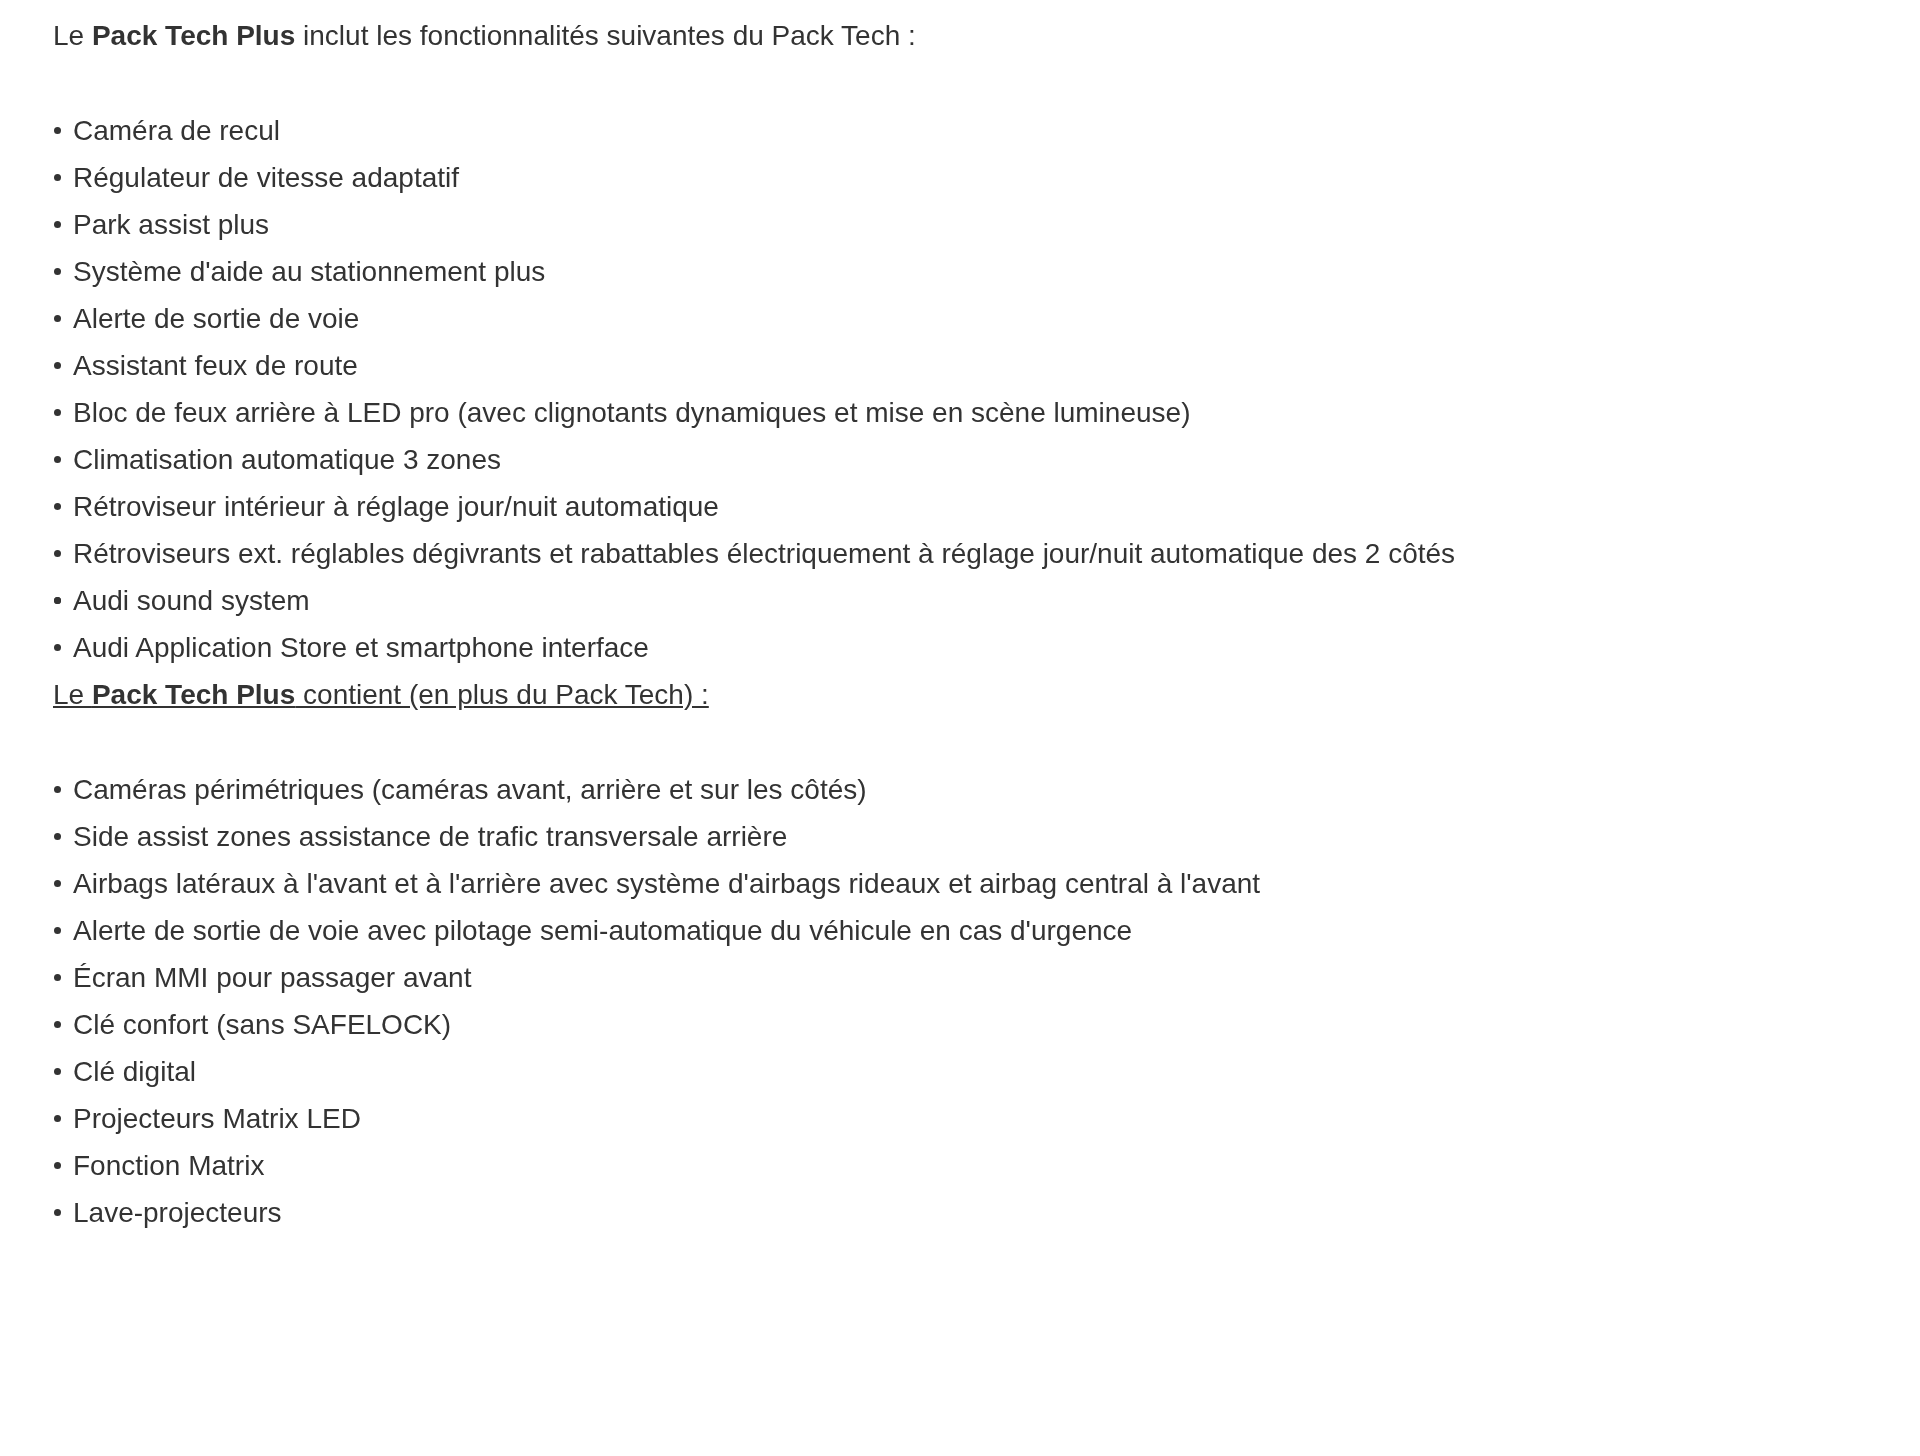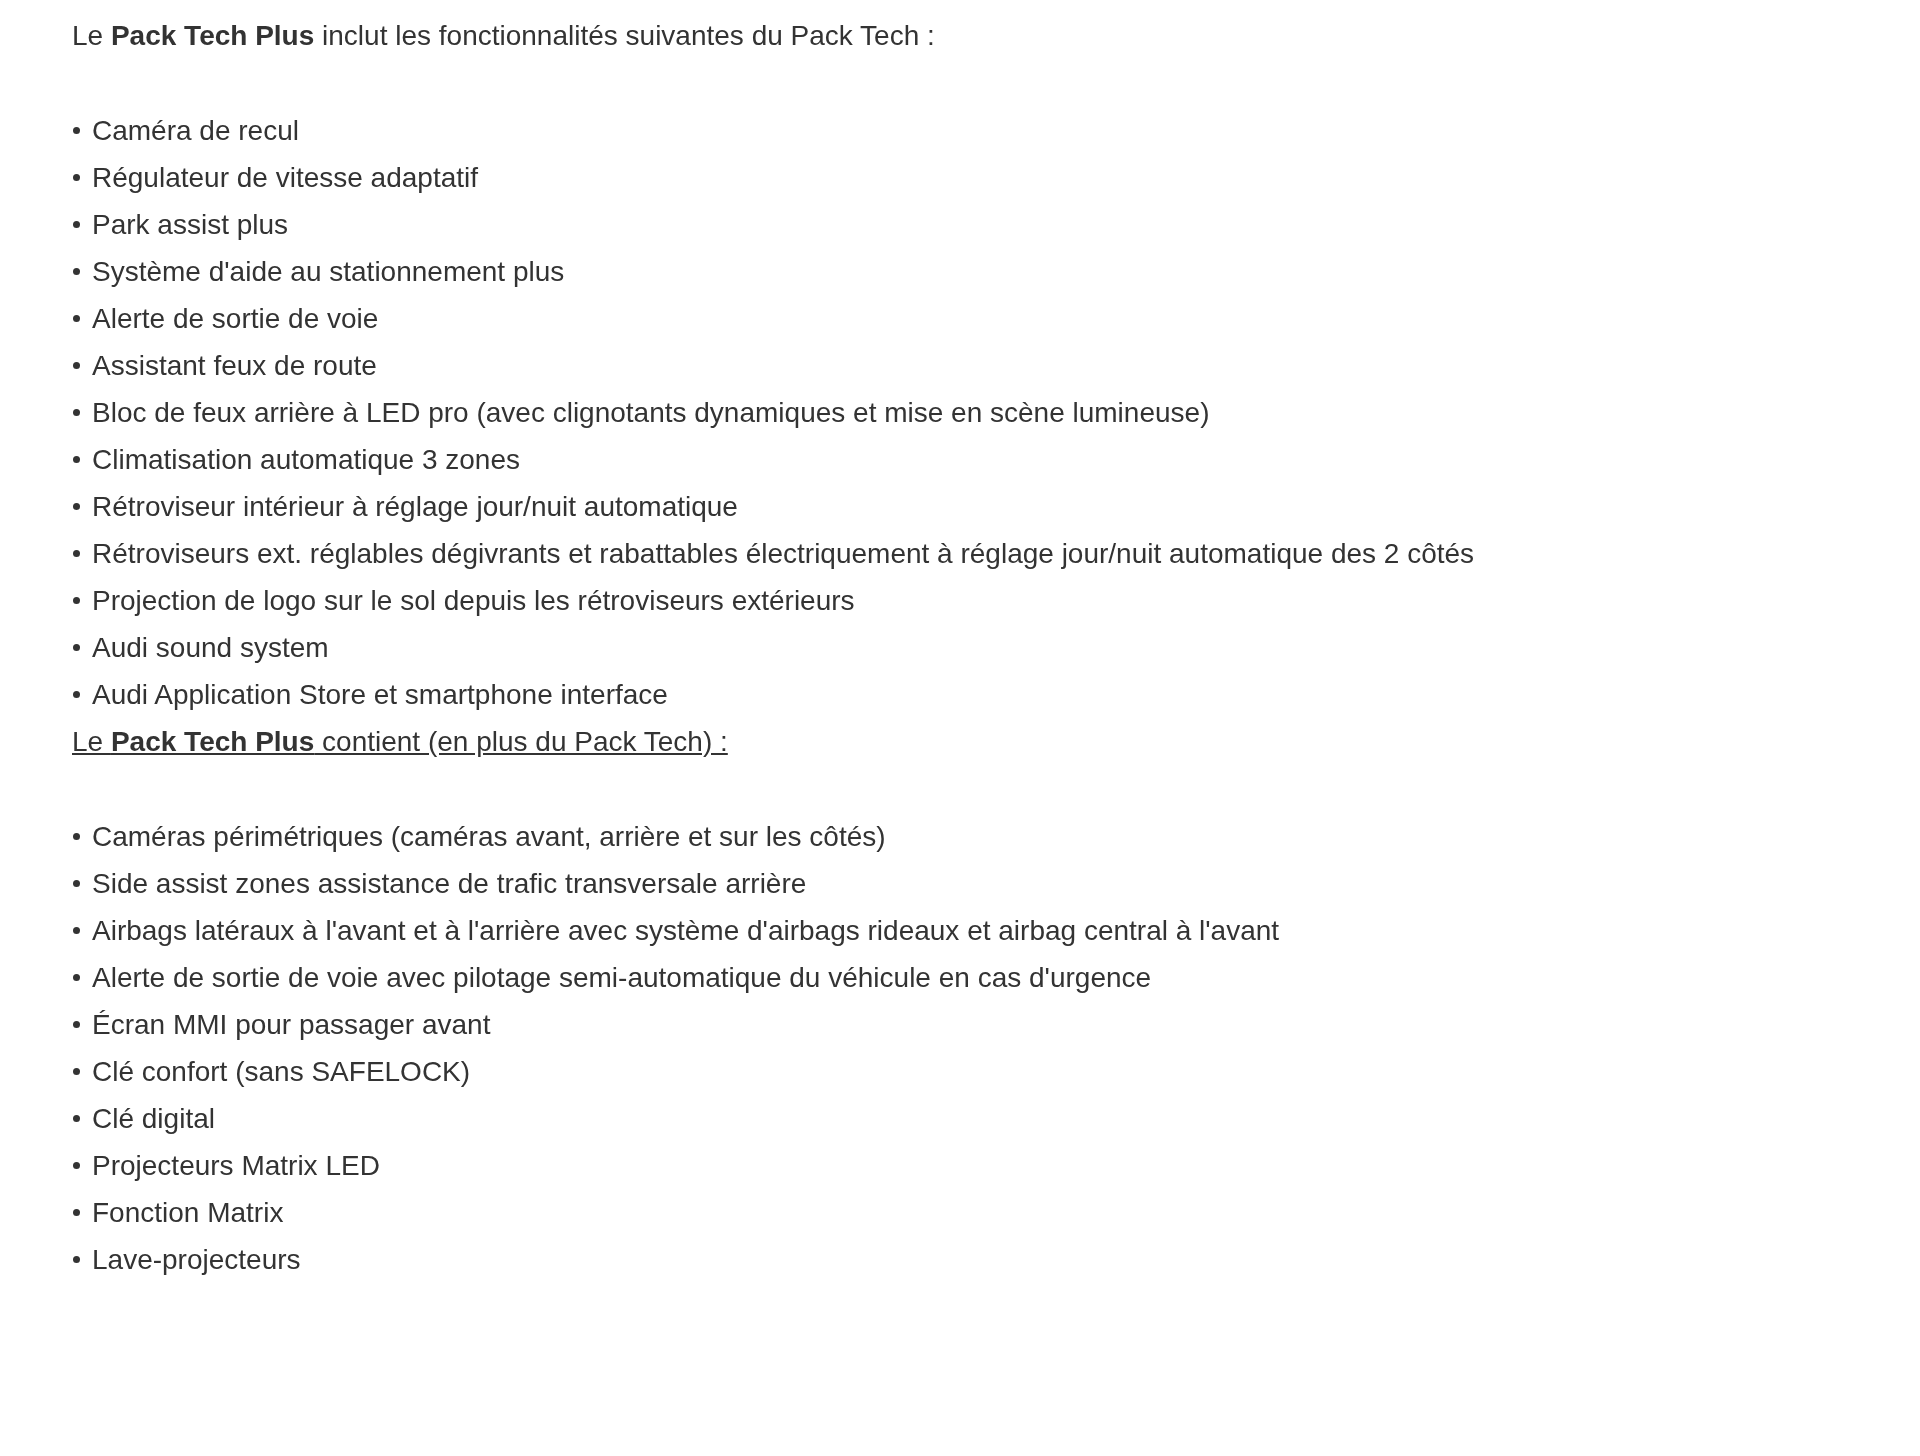--- a/index.html
+++ b/index.html
@@ -11,21 +11,21 @@
     height: 1456px;
     background: #ffffff;
     color: #333333;
     font-family: "Liberation Sans", "DejaVu Sans", sans-serif;
     font-size: 28px;
     line-height: 47px;
     overflow: hidden;
     box-sizing: border-box;
   }
   .page {
-    padding: 12px 60px 0 72px;
+    padding: 12px 60px 0 53px;
   }
   p.intro {
     margin: 0;
   }
   p.intro strong {
     font-weight: 700;
   }
   ul.features {
     list-style: none;
     margin: 48px 0 0 0;
@@ -61,21 +61,21 @@
       <li><span class="dot"></span><span>Caméra de recul</span></li>
       <li><span class="dot"></span><span>Régulateur de vitesse adaptatif</span></li>
       <li><span class="dot"></span><span>Park assist plus</span></li>
       <li><span class="dot"></span><span>Système d'aide au stationnement plus</span></li>
       <li><span class="dot"></span><span>Alerte de sortie de voie</span></li>
       <li><span class="dot"></span><span>Assistant feux de route</span></li>
       <li><span class="dot"></span><span>Bloc de feux arrière à LED pro (avec clignotants dynamiques et mise en scène lumineuse)</span></li>
       <li><span class="dot"></span><span>Climatisation automatique 3 zones</span></li>
       <li><span class="dot"></span><span>Rétroviseur intérieur à réglage jour/nuit automatique</span></li>
       <li><span class="dot"></span><span>Rétroviseurs ext. réglables dégivrants et rabattables électriquement à réglage jour/nuit automatique des 2 côtés</span></li>
-      <li><span class="dot"></span><span>Projection de logo sur le sol depuis les rétroviseurs extérieurs</span></li>
+      <li><span class="dot"></span></li>
       <li><span class="dot"></span><span>Audi sound system</span></li>
       <li><span class="dot"></span><span>Audi Application Store et smartphone interface</span></li>
     </ul>
 
   <p class="intro sec2"><span>Le </span><strong>Pack Tech Plus</strong><span> contient (en plus du Pack Tech) :</span></p>
 
   <ul class="features">
       <li><span class="dot"></span><span>Caméras périmétriques (caméras avant, arrière et sur les côtés)</span></li>
       <li><span class="dot"></span><span>Side assist zones assistance de trafic transversale arrière</span></li>
       <li><span class="dot"></span><span>Airbags latéraux à l'avant et à l'arrière avec système d'airbags rideaux et airbag central à l'avant</span></li>

